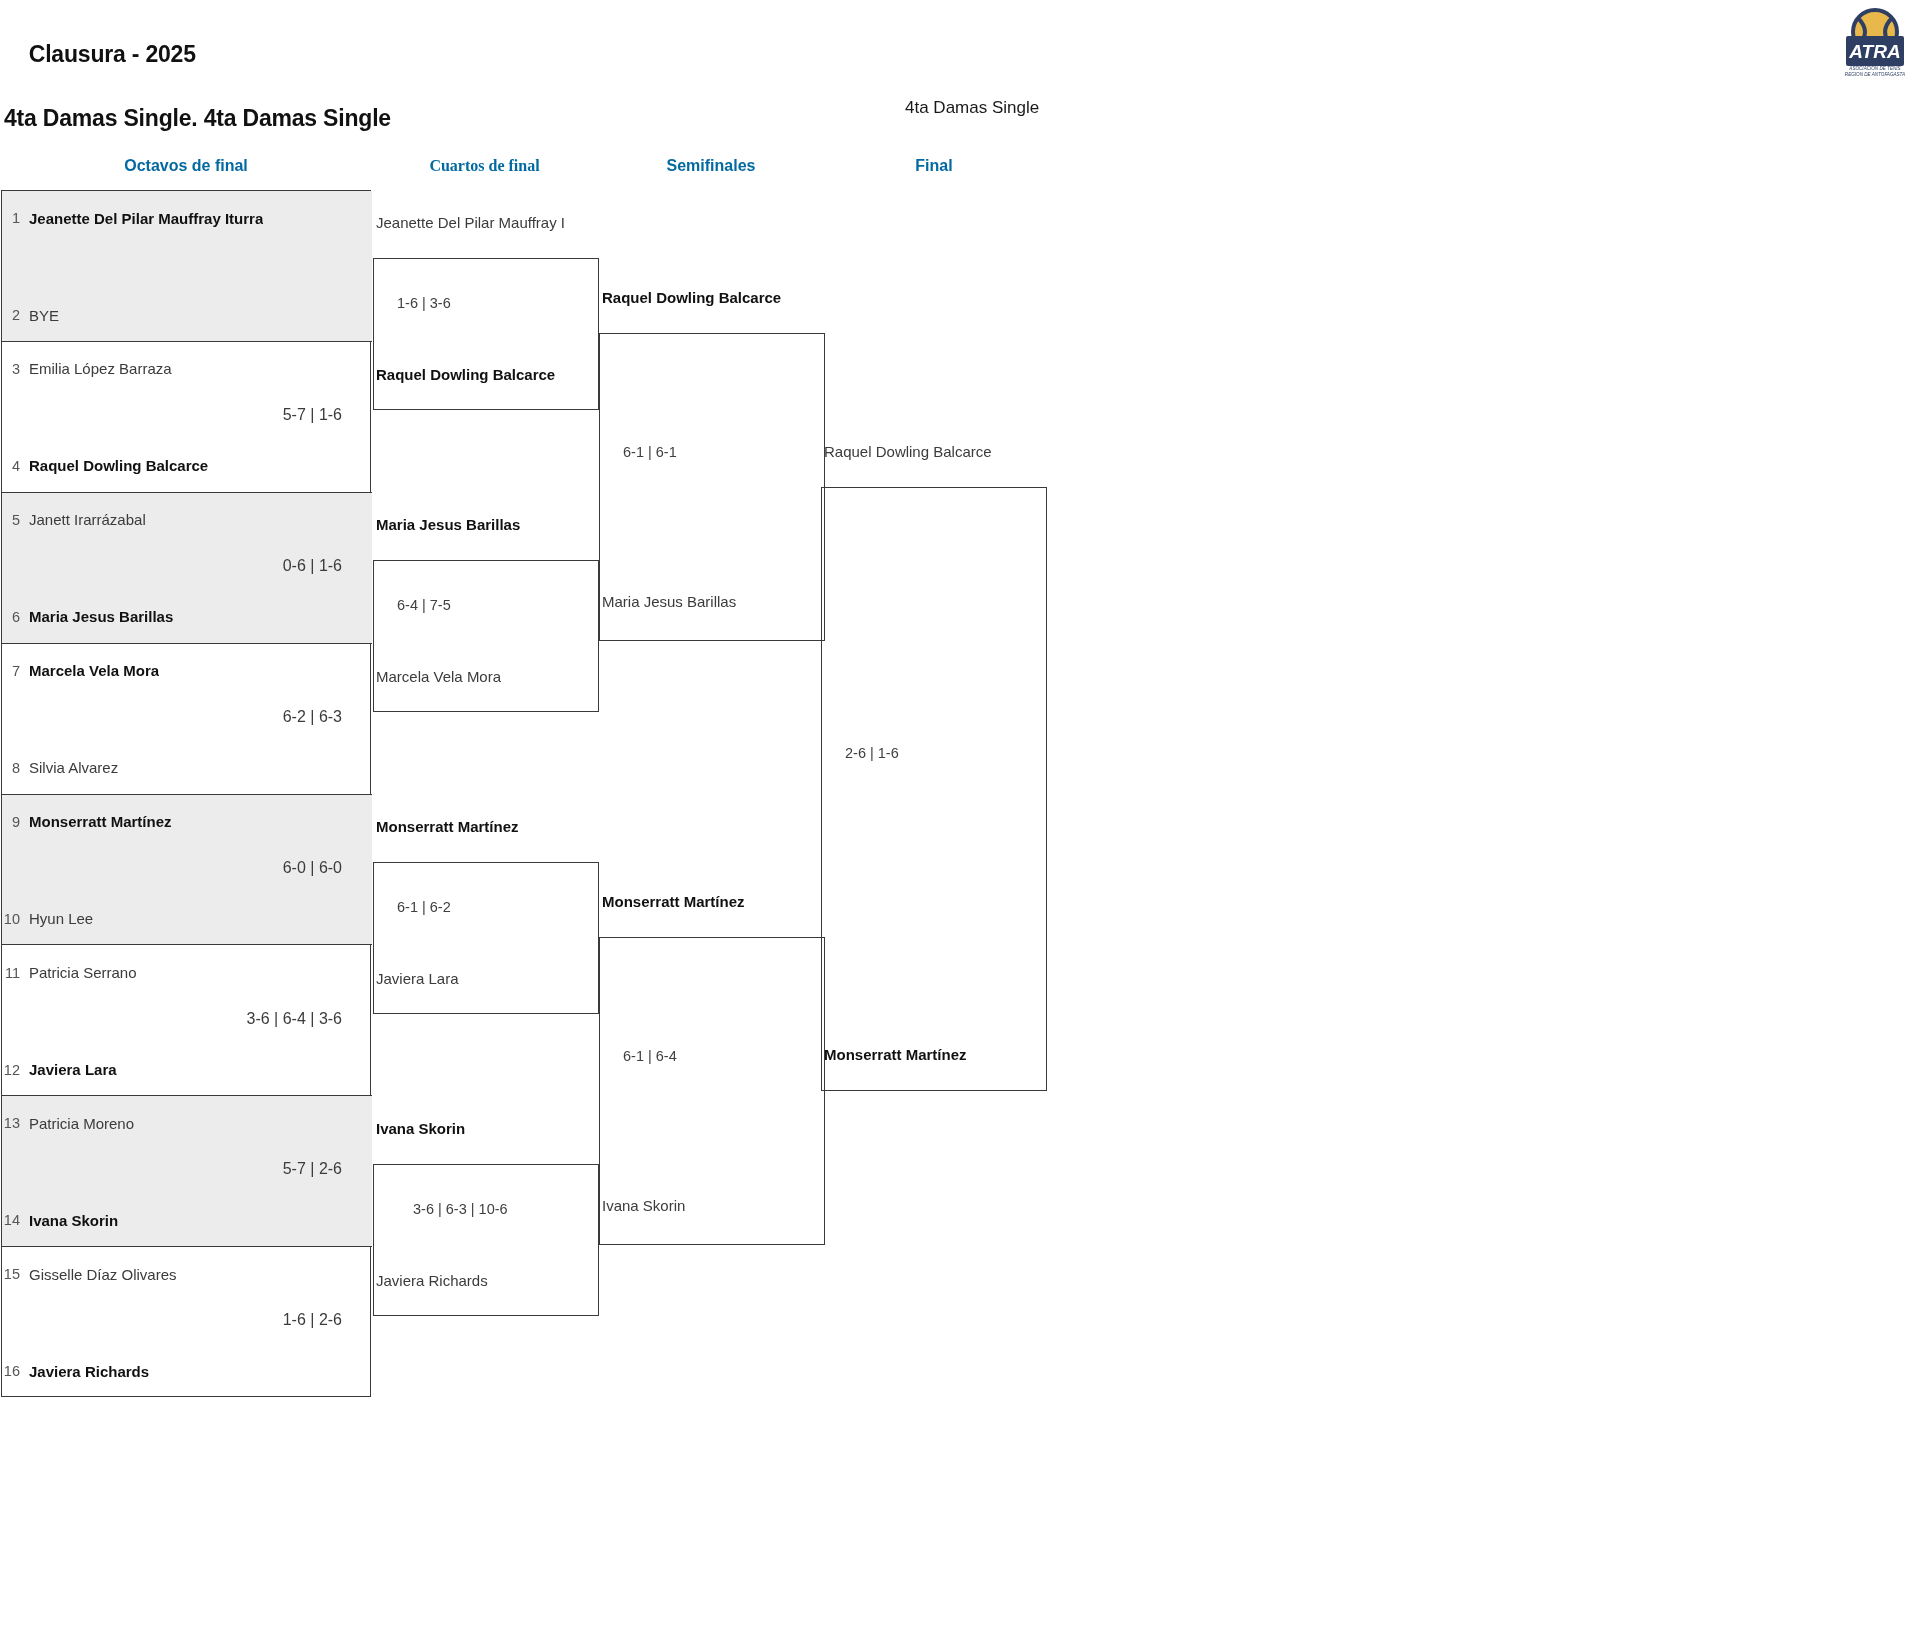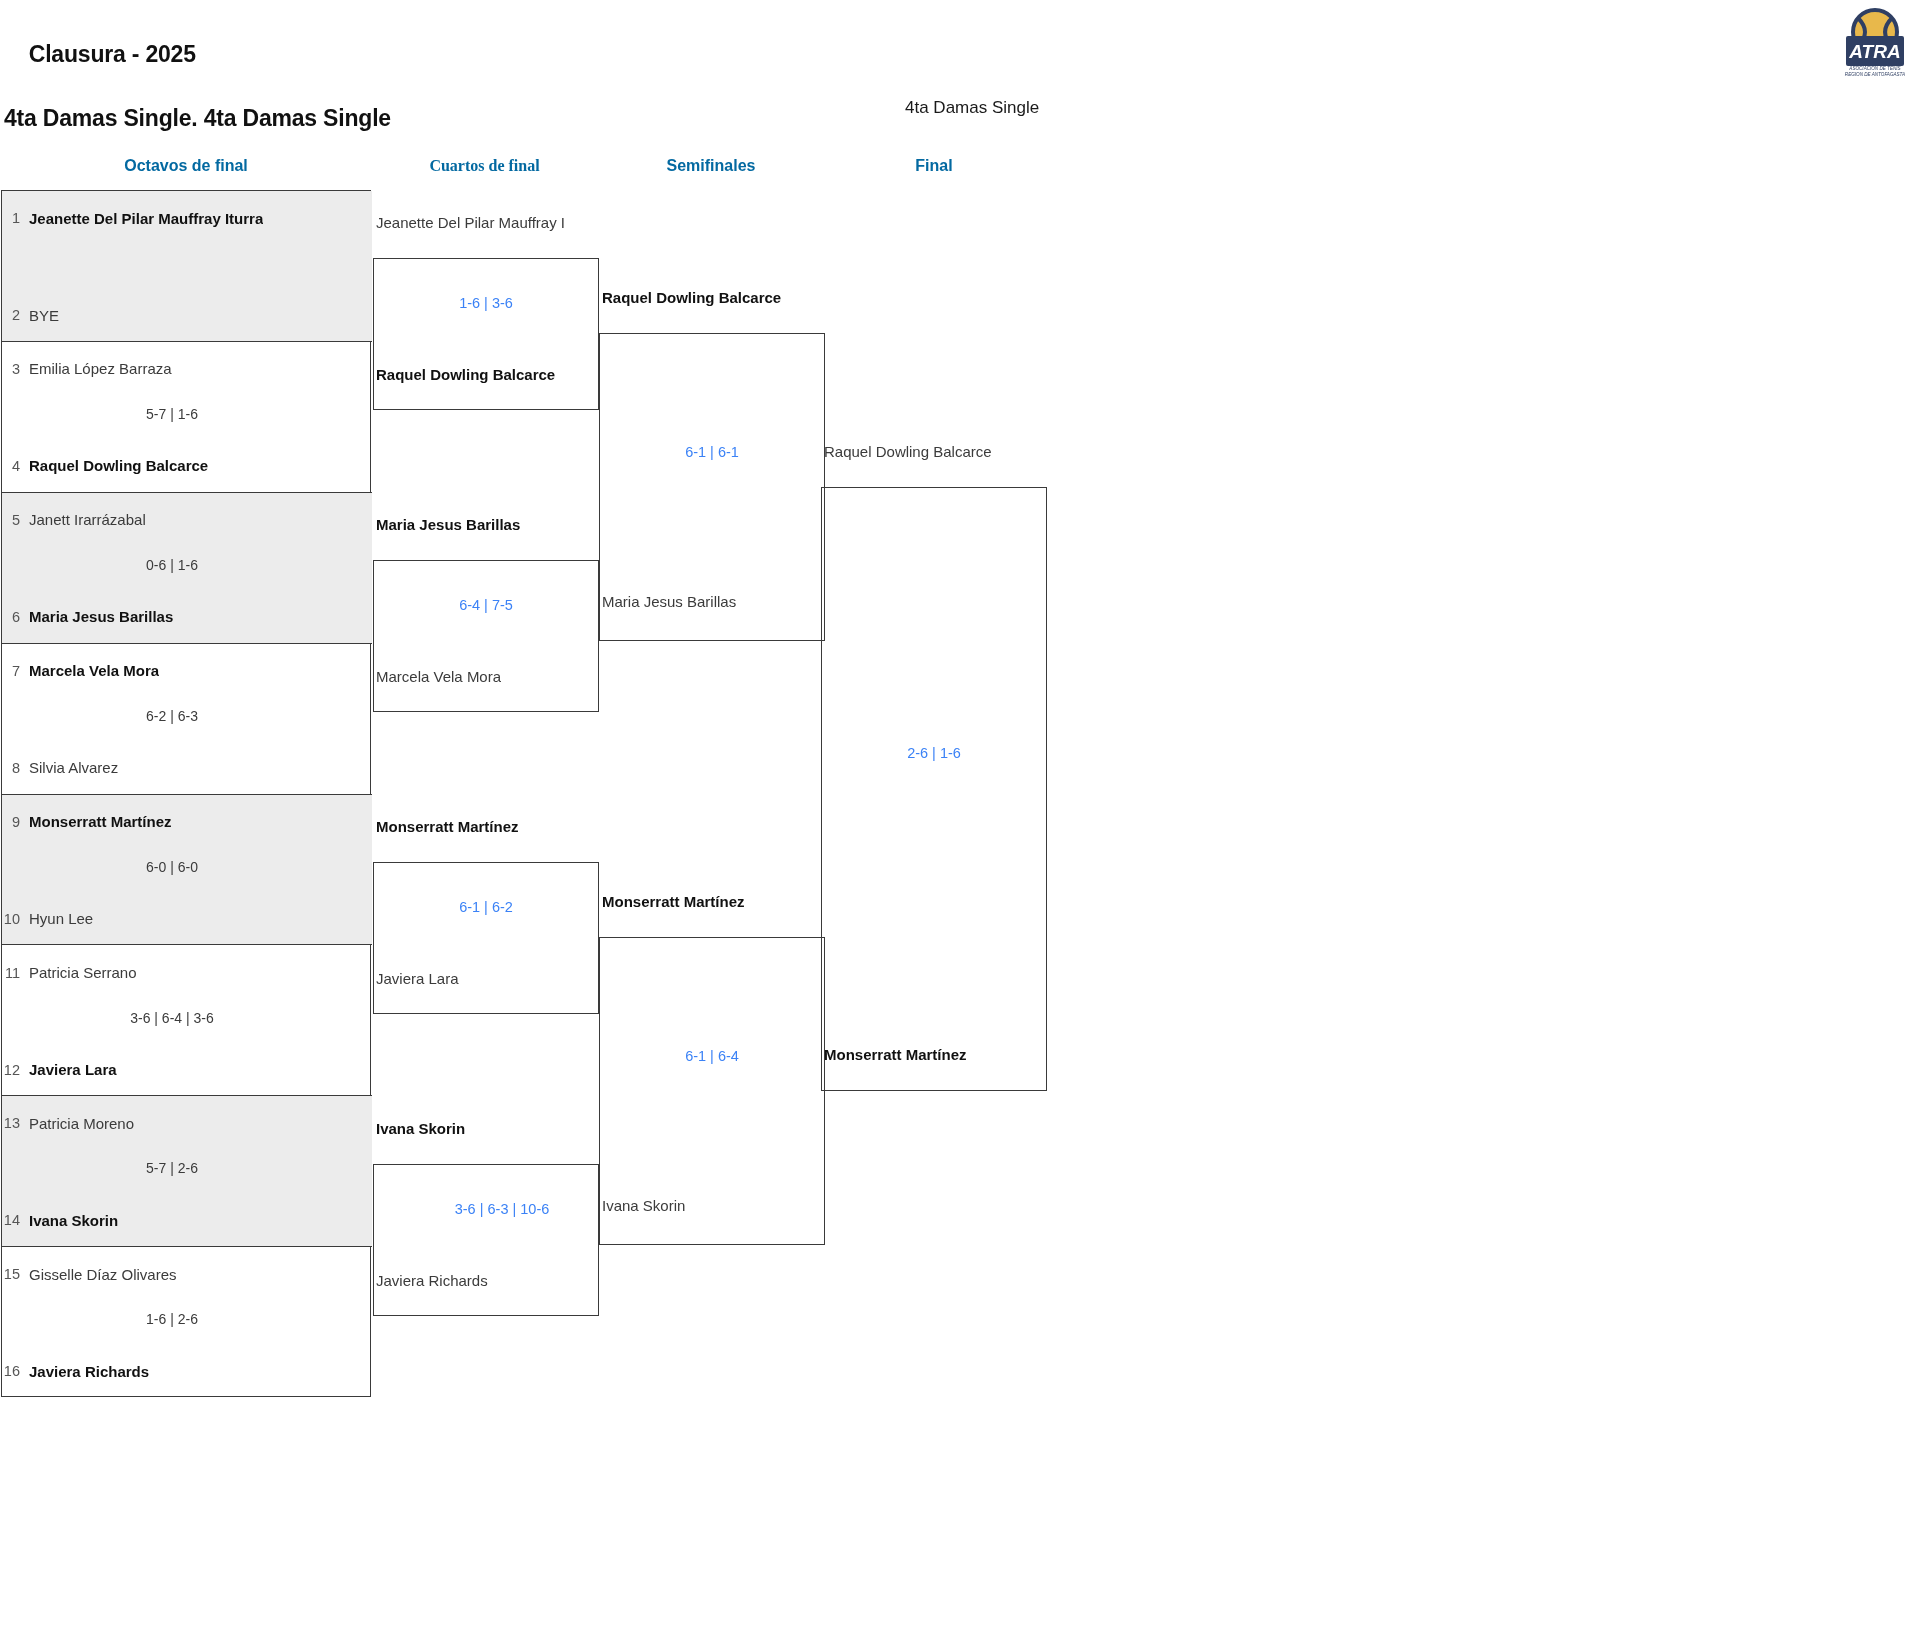--- a/index.html
+++ b/index.html
@@ -70,43 +70,44 @@
     font-size:14.5px;color:#555;font-weight:400;
     box-sizing:border-box;flex:0 0 27px;
   }
   .pname{
     font-size:15px;color:#3b3b3b;font-weight:400;
     white-space:nowrap;overflow:hidden;
   }
   .pname.win{font-weight:700;color:#111;}
   .r1-score{
     position:absolute;left:0;top:64px;width:340px;
-    text-align:center;
-    font-size:14px;color:#3b3b3b;
+    text-align:right;
+    font-size:16px;color:#3b3b3b;
     white-space:nowrap;
   }
 
   
   .cbox{
     position:absolute;
     border:1px solid #3a3a3a;
     box-sizing:border-box;
     background:transparent;
   }
   .cname{
     position:absolute;
     font-size:15px;color:#3b3b3b;font-weight:400;
     white-space:nowrap;overflow:hidden;
   }
   .cname.win{font-weight:700;color:#111;}
   .cscore{
     position:absolute;
-    text-align:center;
-    font-size:14.5px;color:#3b82f6;
+    text-align:left;
+    font-size:14.5px;color:#404040;
     white-space:nowrap;
+    padding-left:24px;
   }
   .clip-qf1{width:188px;}
 </style>
 </head>
 <body>
 
 <div class="root">
 
   <div class="page-title">
     <span>Clausura - 2025</span>

